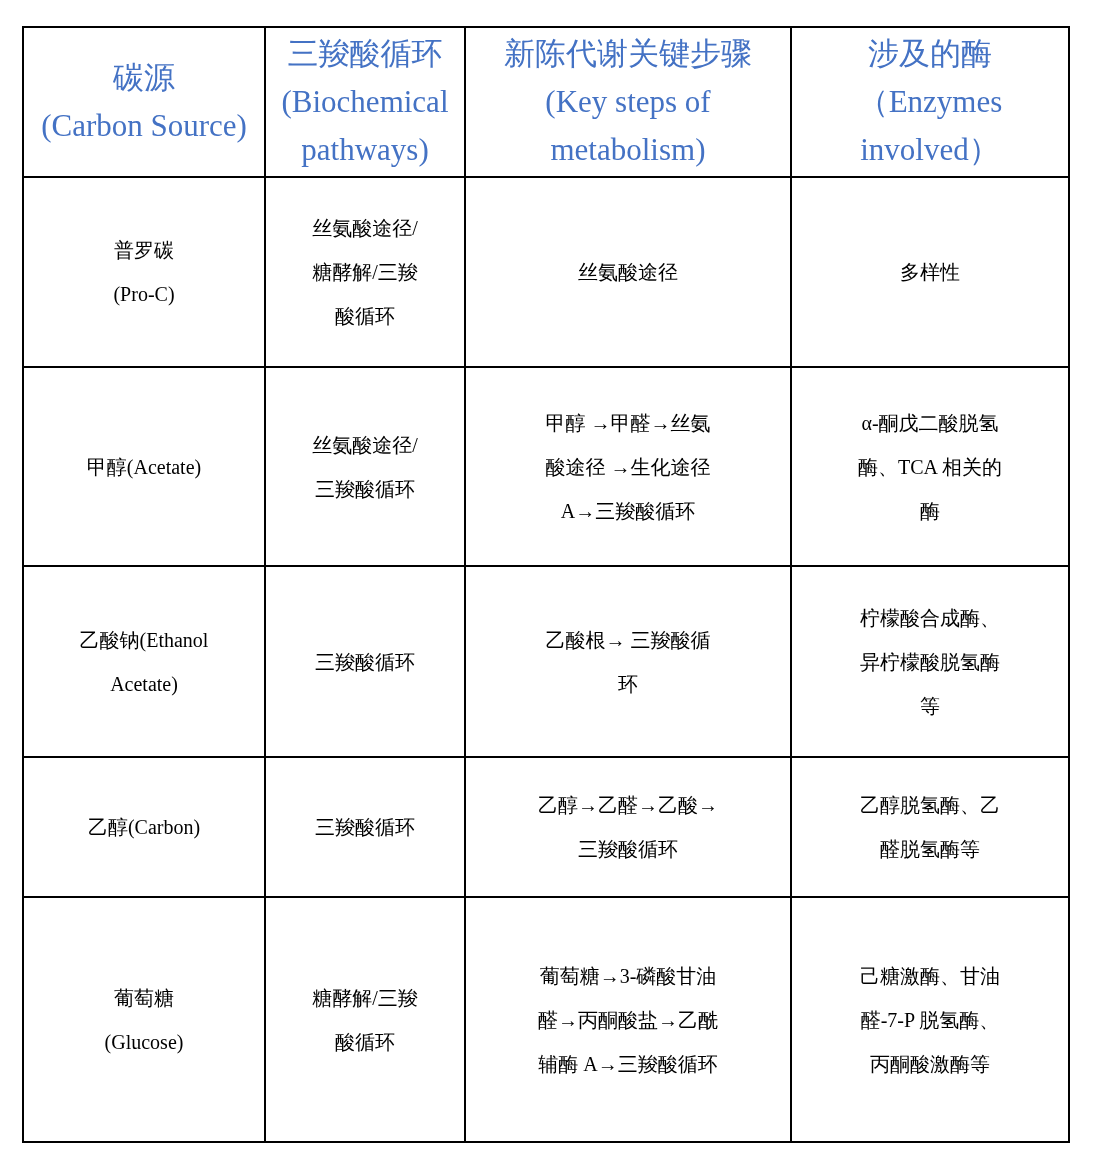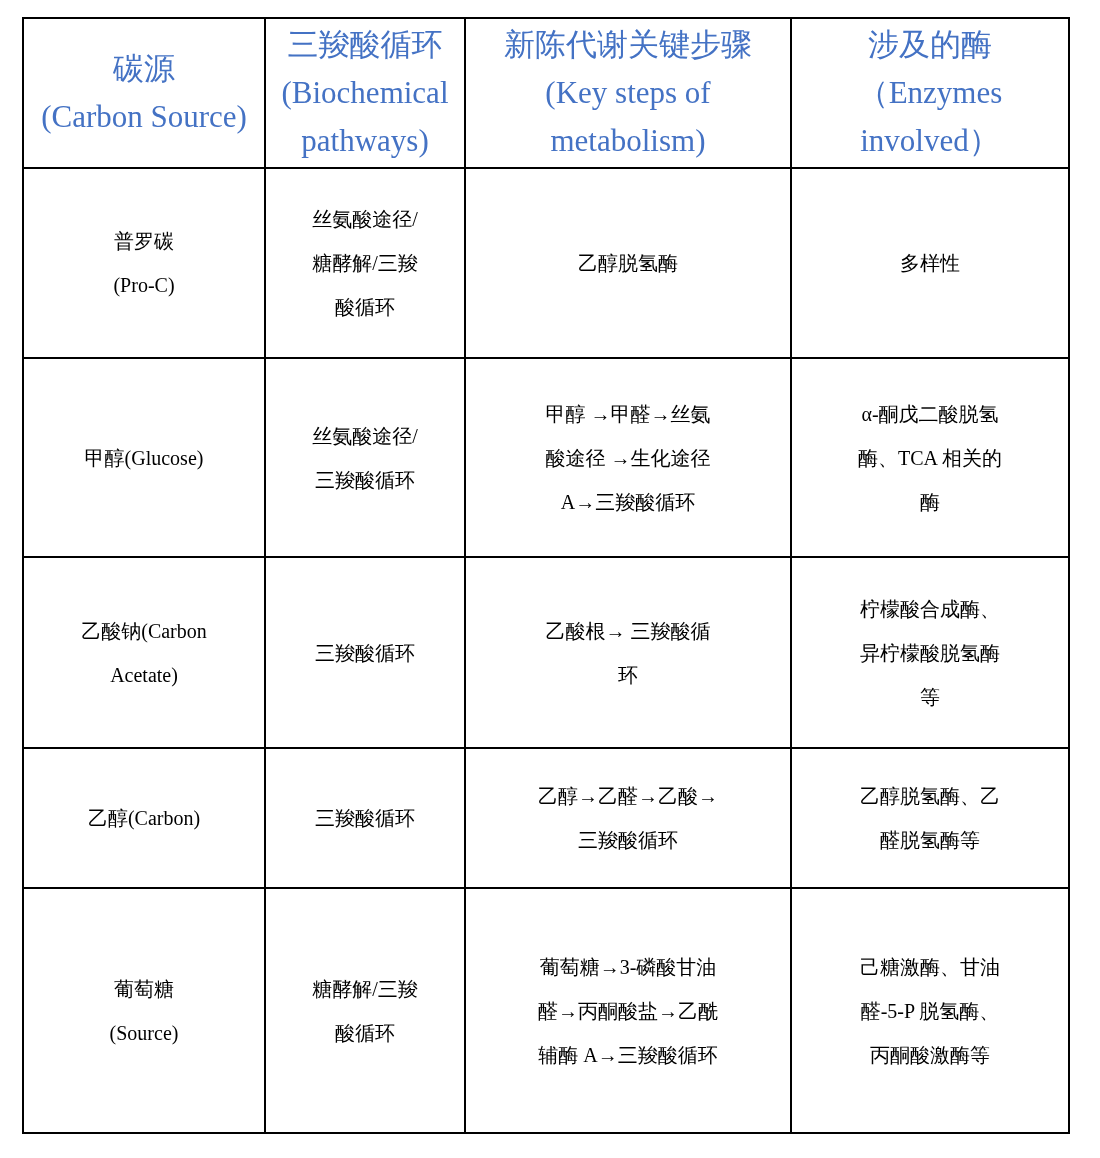--- a/index.html
+++ b/index.html
@@ -14,21 +14,21 @@
     font-family: "Liberation Serif", "DejaVu Serif", serif;
     color: #000000;
   }
   :root {
     --header-color: #4472C4;
     --border-color: #000000;
   }
   table.doc-table {
     position: absolute;
     left: 22px;
-    top: 17px;
+    top: 26px;
     width: 1046px;
     border-collapse: collapse;
     table-layout: fixed;
   }
   .doc-table th, .doc-table td {
     border: 2px solid var(--border-color);
     text-align: center;
     vertical-align: middle;
     white-space: pre-line;
     padding: 2px 10px;
@@ -74,58 +74,58 @@
       <th>涉及的酶
 （Enzymes
 involved）</th>
     </tr>
     <tr class="r-0">
       <td>普罗碳
 (Pro-C)</td>
       <td>丝氨酸途径/
 糖酵解/三羧
 酸循环</td>
-      <td>乙醇脱氢酶</td>
+      <td>丝氨酸途径</td>
       <td>多样性</td>
     </tr>
     <tr class="r-1">
-      <td>甲醇(Glucose)</td>
+      <td>甲醇(Acetate)</td>
       <td>丝氨酸途径/
 三羧酸循环</td>
       <td>甲醇 →甲醛→丝氨
 酸途径 →生化途径
 A→三羧酸循环</td>
       <td>α-酮戊二酸脱氢
 酶、TCA 相关的
 酶</td>
     </tr>
     <tr class="r-2">
-      <td>乙酸钠(Carbon
+      <td>乙酸钠(Ethanol
 Acetate)</td>
       <td>三羧酸循环</td>
       <td>乙酸根→ 三羧酸循
 环</td>
       <td>柠檬酸合成酶、
 异柠檬酸脱氢酶
 等</td>
     </tr>
     <tr class="r-3">
       <td>乙醇(Carbon)</td>
       <td>三羧酸循环</td>
       <td>乙醇→乙醛→乙酸→
 三羧酸循环</td>
       <td>乙醇脱氢酶、乙
 醛脱氢酶等</td>
     </tr>
     <tr class="r-4">
       <td>葡萄糖
-(Source)</td>
+(Glucose)</td>
       <td>糖酵解/三羧
 酸循环</td>
       <td>葡萄糖→3-磷酸甘油
 醛→丙酮酸盐→乙酰
 辅酶 A→三羧酸循环</td>
       <td>己糖激酶、甘油
-醛-5-P 脱氢酶、
+醛-7-P 脱氢酶、
 丙酮酸激酶等</td>
     </tr>
   </tbody>
 </table>
 
 </body></html>

